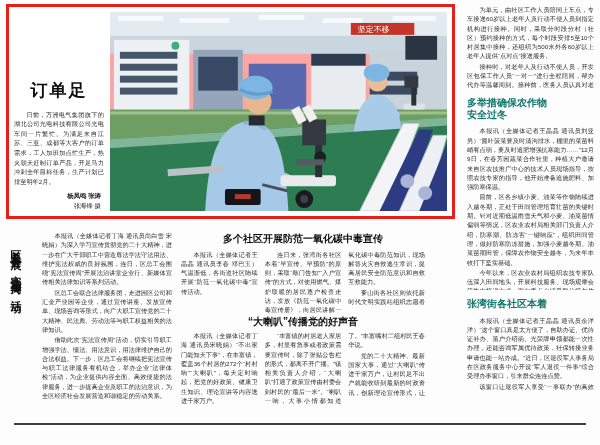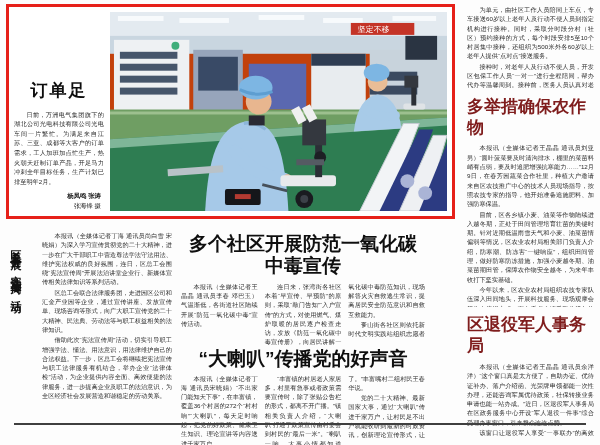--- a/index.html
+++ b/index.html
@@ -10,46 +10,46 @@
   .photo-frame{position:absolute;left:6px;top:4px;width:449px;height:215px;
                border:3px solid #e62019;background:#ffffff;box-sizing:border-box;
                display:flex;gap:6px;padding:5px;}
   .photo-left{width:90px;display:flex;flex-direction:column;justify-content:flex-end;}
   .feature-title{font-size:17px;font-weight:bold;color:#0d0d0d;line-height:1.18;
                  text-align:center;letter-spacing:2px;margin-bottom:9px;}
   .feature-caption{font-size:6.2px;color:#2a2a2a;text-align:justify;line-height:1.55;
                    text-indent:2em;margin-bottom:4px;}
   .feature-byline{font-size:6.4px;color:#1a1a1a;text-align:right;padding-right:3px;line-height:1.6;}
   .feature-byline .b{font-weight:bold;}
-  .photo-area{flex:1;position:relative;overflow:hidden;background:#c2410c;}
+  .photo-area{flex:1;position:relative;overflow:hidden;background:#fca5a5;}
   .photo-area svg{display:block;width:100%;height:100%;}
 
   
   .left-article{position:absolute;left:8px;top:231px;width:164px;height:191px;overflow:hidden;}
   .v-title{float:left;writing-mode:vertical-lr;text-orientation:upright;
            font-weight:bold;font-size:11px;line-height:1.0;color:#101010;
            width:24px;height:162px;margin:10px 8px 3px 2px;letter-spacing:2px;}
   .small-body{font-size:6.2px;line-height:1.5;color:#2b2b2b;text-align:justify;}
   .small-body p{margin:0 0 1px 0;text-indent:2em;}
 
   
   .middle{position:absolute;left:181px;top:233px;width:244px;}
-  .m-h{font-size:19px;font-weight:bold;color:#0f0f0f;text-align:center;
+  .m-h{font-size:10px;font-weight:bold;color:#0f0f0f;text-align:center;
        line-height:1.15;margin:0;}
   .m-cols{column-count:3;column-gap:7px;margin-top:5px;overflow:hidden;
           font-size:6.2px;line-height:1.5;color:#2b2b2b;text-align:justify;}
   .m-cols p{margin:0 0 1px 0;text-indent:2em;}
   .m-cols.co{height:66px;}
   .m-cols.lb{height:76px;margin-top:4px;}
   .m-art2{}
 
   
   .right-col{position:absolute;left:467px;top:5px;width:127px;}
   .cont-block{height:84px;overflow:hidden;}
-  .r-title{font-size:17px;font-weight:bold;color:#7f1d1d;line-height:1.22;
+  .r-title{font-size:10px;font-weight:bold;color:#0f766e;line-height:1.22;
            margin:8px 0 5px 0;}
   .r-body{overflow:hidden;}
   .r-body.a1{height:164px;}
   .r-body.a2{height:74px;}
 
   
   .bottom-rule{position:absolute;left:14px;top:423px;width:572px;height:2px;background:#3f3f3f;}
 </style>
 </head>
 <body>
@@ -175,29 +175,30 @@
   </div>
 
   <div class="right-col">
     <div class="cont-block small-body">
         <p>为单元，由社区工作人员陪同上车点，专车接送60岁以上老年人及行动不便人员到指定机构进行接种。同时，采取分时段分村（社区）预约接种的方式，每个时段安排5至10个村居集中接种，还组织为500米外各60岁以上老年人提供“点对点”接送服务。</p>
         <p>接种时，对老年人及行动不便人员，开发区包保工作人员“一对一”进行全程陪同，帮办代办等温馨周到。接种前，医务人员认真对老年人身体状况进行评估，严格按照规范接种工作流程的要求进行操作，做好医疗保障，及时关注老年人身体状况，直到安全离开。</p>
       </div>
 
     <div class="r-title">
       <div>多举措确保农作物</div>
+      <div>安全过冬</div>
     </div>
     <div class="r-body a1 small-body">
         <p>本报讯（全媒体记者王晶晶 通讯员刘亚男）“圆叶菠菜要及时清沟排水，棚里的菜苗料峭有点弱，要及时追肥增强抗寒能力……”12月9日，在春芳园蔬菜合作社里，种植大户邀请来自区农技推广中心的技术人员现场指导，按照农技专家的指导，他开始准备追施肥料、加强防寒保温。</p>
         <p>目前，区各乡镇小麦、油菜等作物陆续进入越冬期，正处于田间管理培育壮苗的关键时期。针对近期低温雨雪天气和小麦、油菜苗情偏弱等情况，区农业农村局相关部门负责人介绍，防寒潮、防冻害“一键响应”，组织田间管理，做好防寒防冻措施，加强小麦越冬期、油菜苗期田管，保障农作物安全越冬，为来年丰收打下坚实基础。</p>
         <p>今年以来，区农业农村局组织农技专家队伍深入田间地头，开展科技服务、现场观摩会等集中培训方式，面向重点乡镇采取分组包片负责机制，对农户进行技术指导。以小麦、油菜、蔬菜等秋冬种作物为重点，利用广播、电话、微信群等方式指导农户做好田管工作，做好防寒防冻措施，同时分批次派出技术人员进行现场指导。</p>
       </div>
 
     <div class="r-title">
-      <div>区退役军人事务局</div>
+      <div>张湾街各社区本着</div>
     </div>
     <div class="r-body a2 small-body">
         <p>本报讯（全媒体记者王晶晶 通讯员余洋洋）“这个窗口真是太方便了，自助办证、优待证补办、落户介绍函、光荣牌申领都能一次性办理，还能咨询军属优待政策，社保转接业务申请也能一站办成。”近日，区退役军人事务局在区政务服务中心开设“军人退役一件事”综合受理办事窗口，引来群众连连点赞。</p>
         <p>该窗口让退役军人享受“一事联办”的高效便捷服务，切实解决他们的“急难愁盼”。</p>
       </div>
   </div>
 
   <div class="bottom-rule"></div>
 </div>
 

